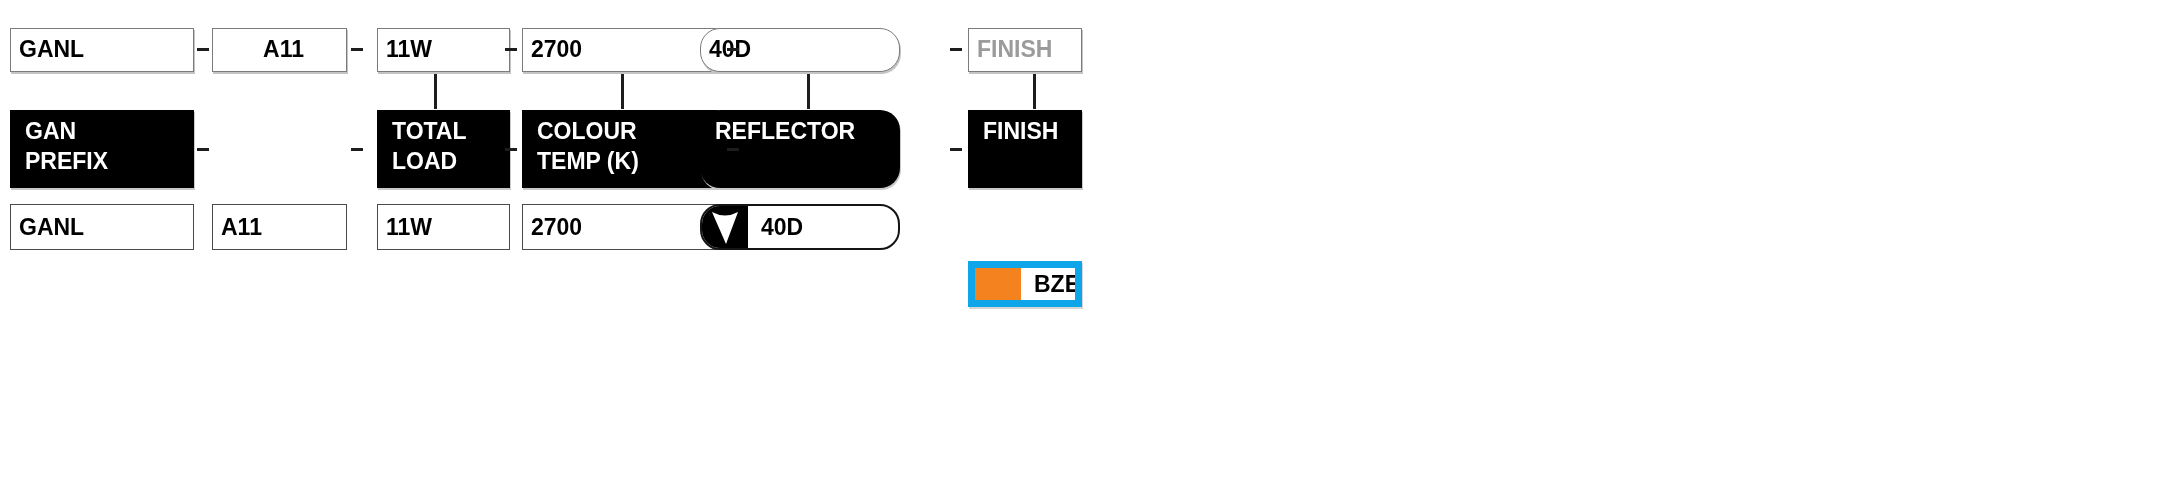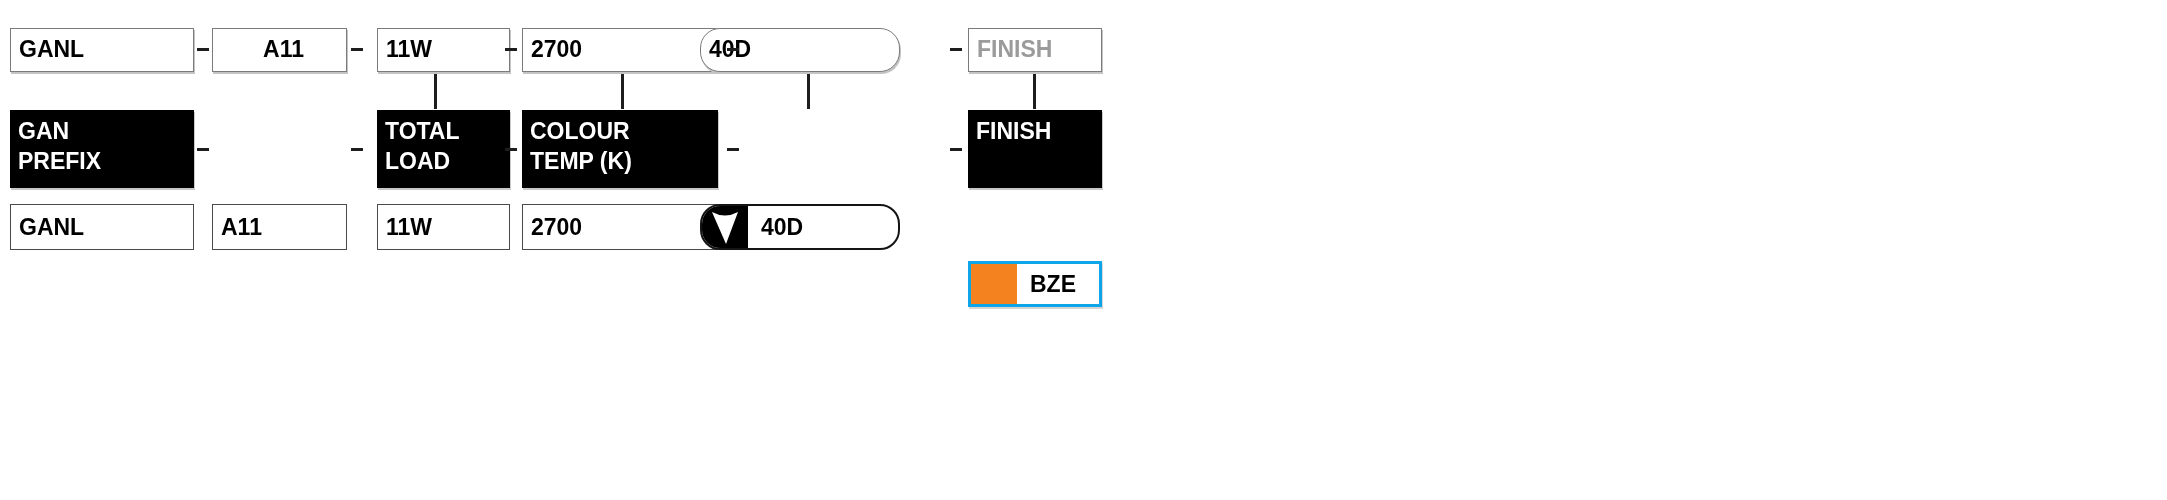--- a/index.html
+++ b/index.html
@@ -25,54 +25,54 @@
     box-sizing: border-box;
     font-size: 23px;
     color: #000000;
   }
   
   .c1 { left: 10px;  width: 184px; }
   .c2 { left: 212px; width: 135px; text-align: center; }
   .c3 { left: 377px; width: 133px; }
   .c4 { left: 522px; width: 196px; }
   .c5 { left: 700px; width: 200px; border-radius: 20px; }
-  .c6 { left: 968px; width: 134px; }
+  .c6 { left: 968px; width: 114px; }
   
   .code {
     top: 28px; height: 44px;
     background: #ffffff;
     border: 1px solid #7b7b7b;
     box-shadow: 1px 2px 0 #c4c4c4;
     line-height: 41px;
     padding-left: 8px;
     overflow: hidden;
   }
   .code.placeholder span { color: #9b9b9b; }
   .header {
     top: 110px; height: 78px;
     background: #000000;
     color: #ffffff;
-    padding: 6px 8px;
+    padding: 6px 15px;
     line-height: 30px;
     white-space: pre-line;
     box-shadow: 1px 2px 0 #c9c9c9;
   }
   .opt1 { top: 204px; height: 46px; }
   .opt2 { top: 261px; height: 46px; }
   .option {
     background: #ffffff;
     border: 1px solid #4a4a4a;
     display: flex;
     align-items: center;
     padding-left: 8px;
     overflow: hidden;
   }
   .option.swatched { padding-left: 0; }
   .option.strong { border: 2px solid #141414; }
-  .option.soft { border: 3px solid #0ea5e9; box-shadow: 1px 2px 0 #d6d6d6; }
+  .option.soft { border: 7px solid #0ea5e9; box-shadow: 1px 2px 0 #d6d6d6; }
   .swatch {
     width: 46px;
     height: 100%;
     flex: 0 0 46px;
     display: flex;
     align-items: center;
     justify-content: center;
   }
   .swatch svg { display: block; }
   .option .opt-label { margin-left: 13px; }
@@ -134,20 +134,21 @@
   <div class="vline v4"></div>
   <div class="vline v5"></div>
   <div class="vline v6"></div>
 
   <div class="box header c1">GAN
 PREFIX</div>
   <div class="box header c4">COLOUR
 TEMP (K)</div>
   <div class="box header c3">TOTAL
 LOAD</div>
+  <div class="box header c5">REFLECTOR</div>
   <div class="box header c6">FINISH</div>
 
   <div class="dash row-header g1"></div>
   <div class="dash row-header g2"></div>
   <div class="dash row-header g3"></div>
   <div class="dash row-header g4"></div>
   <div class="dash row-header g5"></div>
 
   <div class="box option opt1 c1">
     <span class="opt-text">GANL</span>

